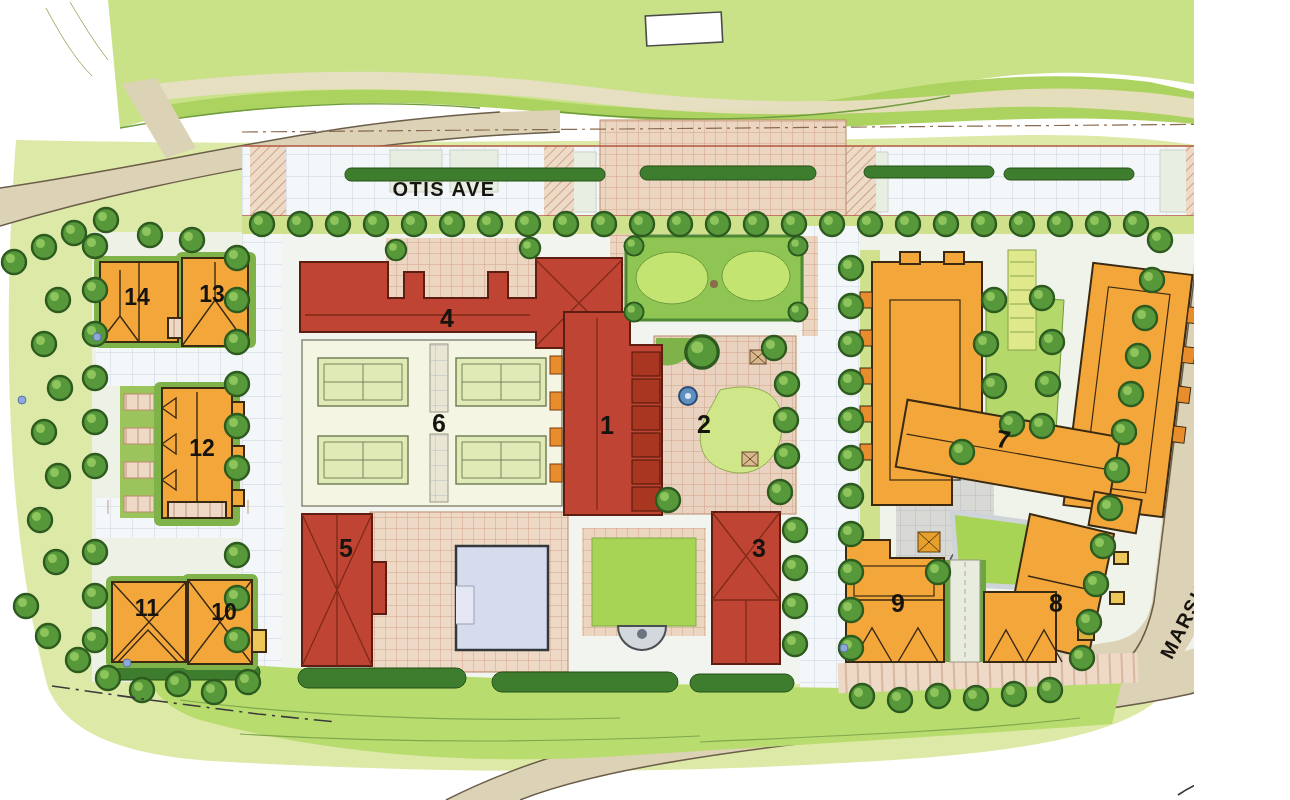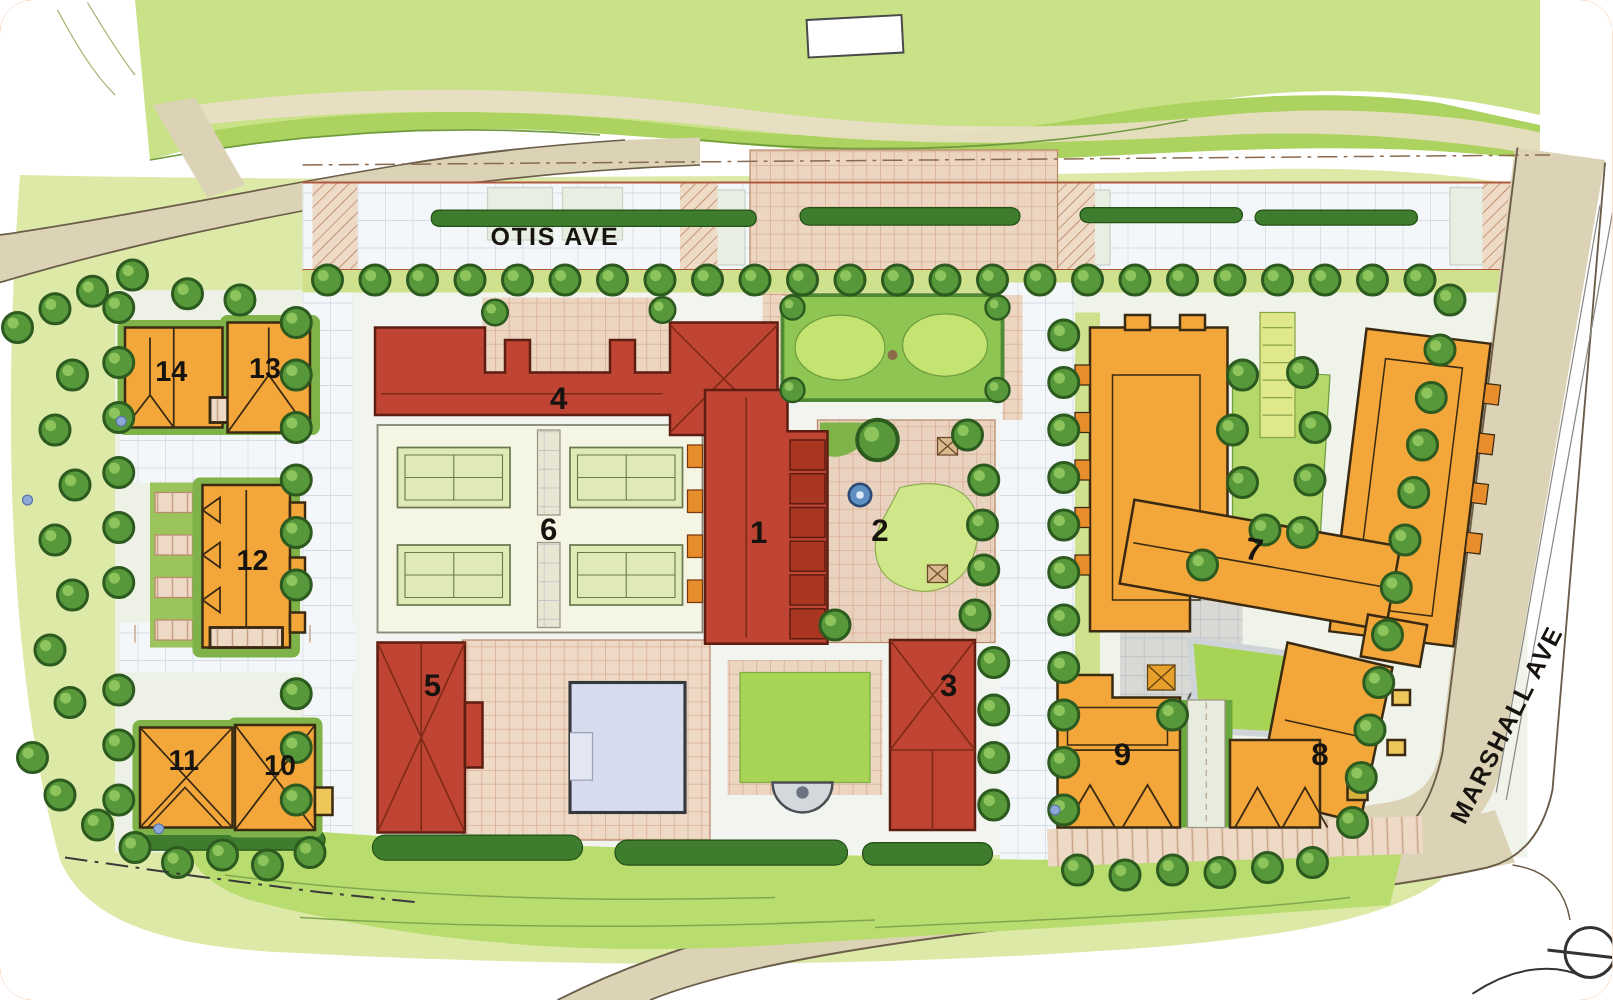--- a/index.html
+++ b/index.html
@@ -1,17 +1,17 @@
 <!DOCTYPE html>
 <html><head>
 <meta charset="utf-8">
 <style>
   html,body{margin:0;padding:0;background:#ffffff;}
-  #stage{position:relative;width:1290px;height:800px;overflow:hidden;background:#f97316;
-         font-family:"Liberation Sans", sans-serif;border-radius:26px;}
+  #stage{position:relative;width:1194px;height:800px;overflow:hidden;background:#f97316;
+         font-family:"Liberation Sans", sans-serif;}
   svg{display:block}
   text{font-family:"Liberation Sans", sans-serif;font-weight:bold;fill:#17130e;}
   .bnum{font-size:25px;}
   .bnum2{font-size:23px;}
   .street{font-size:20px;letter-spacing:1.5px;}
 </style>
 </head>
 <body>
 
 <div id="stage">

